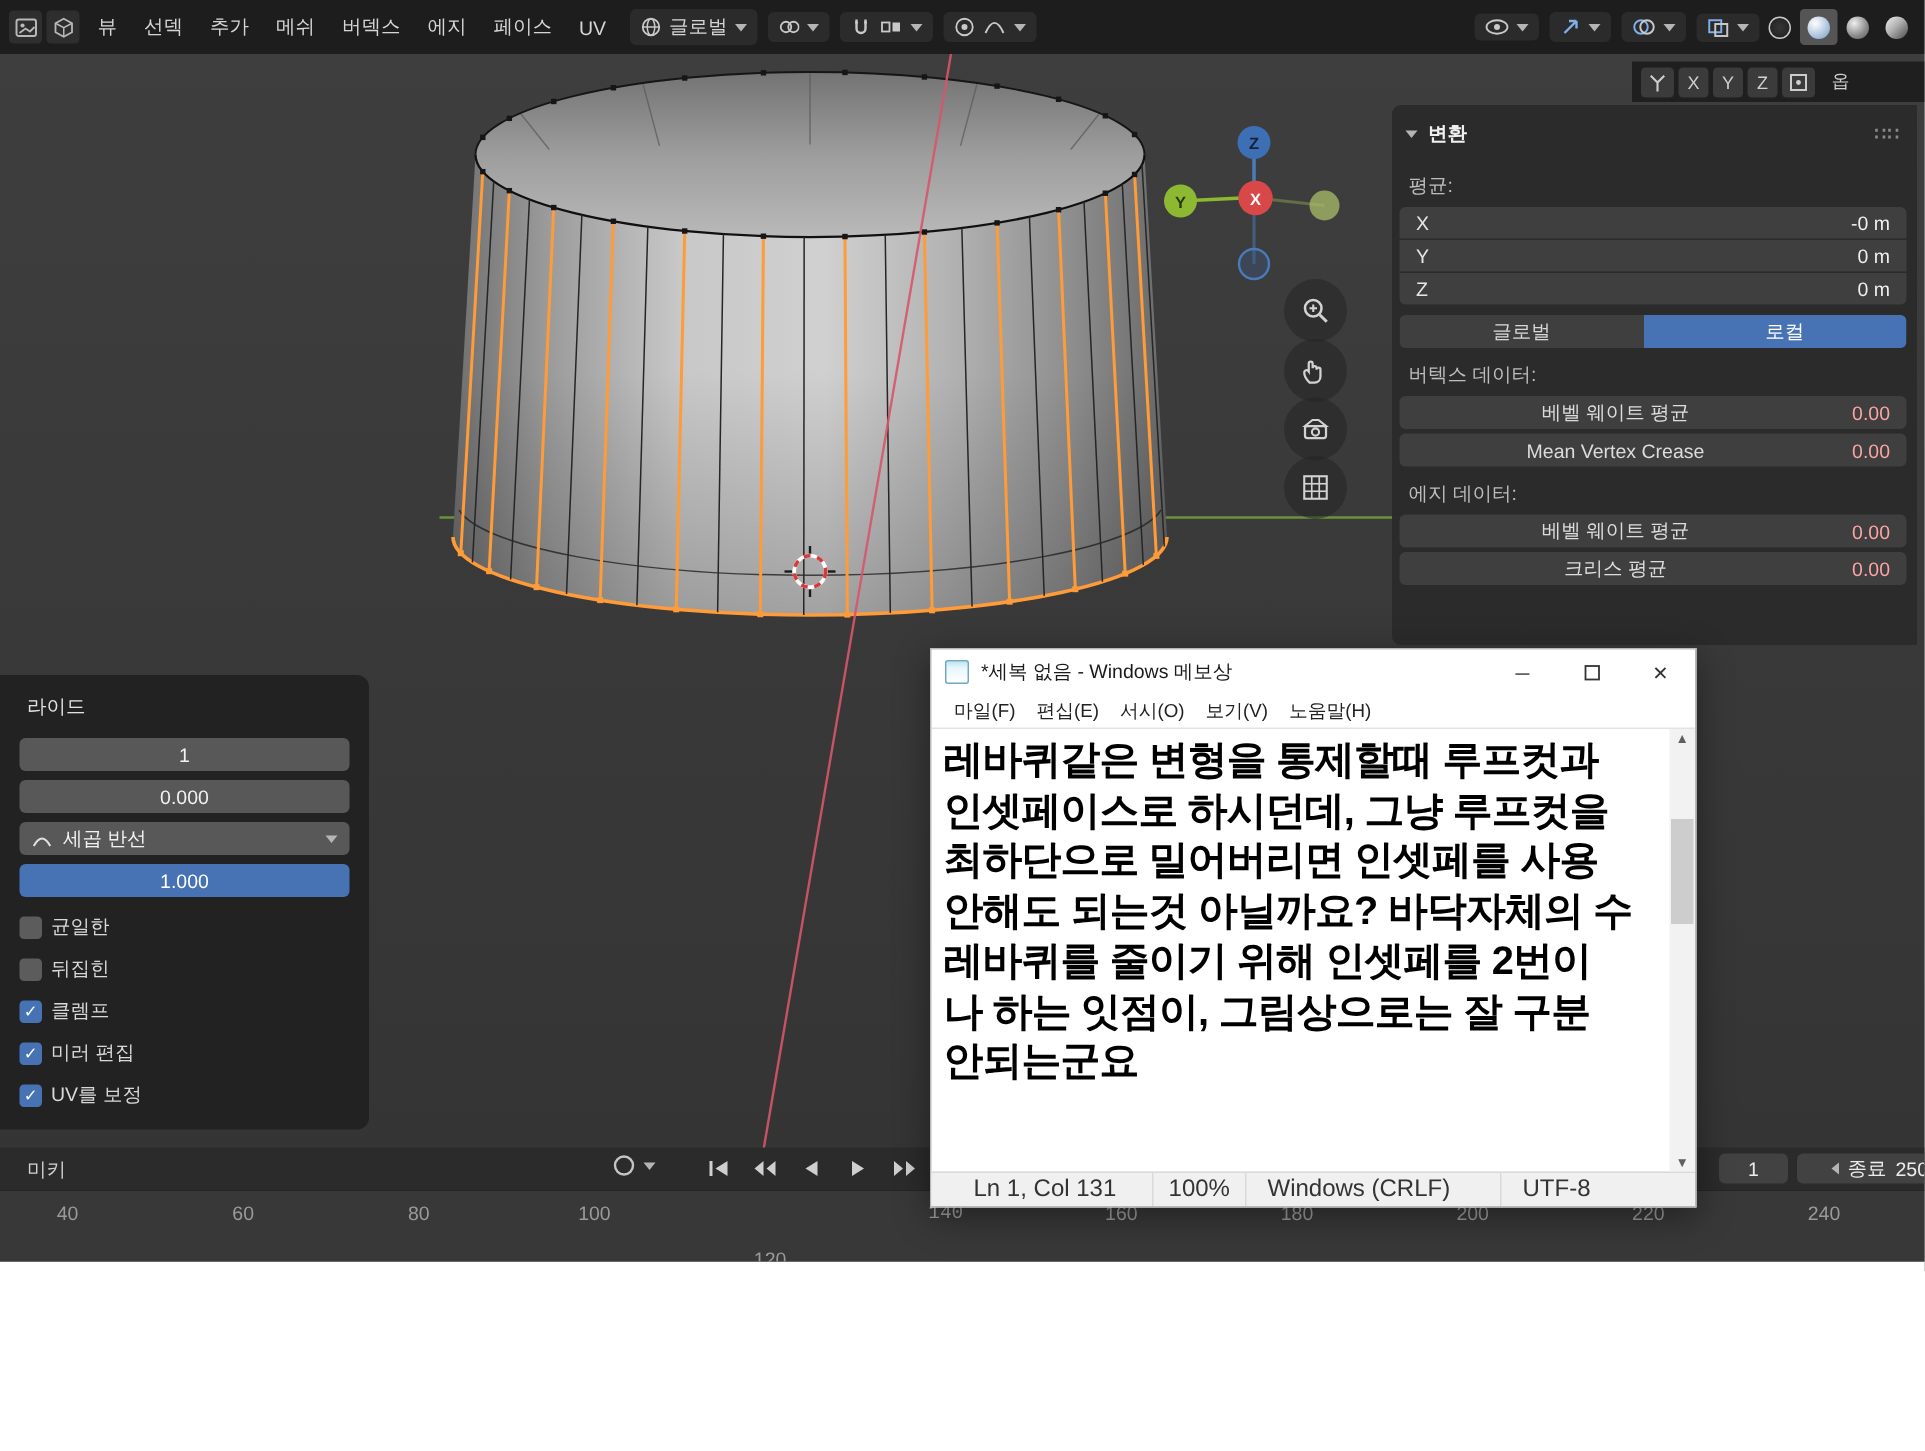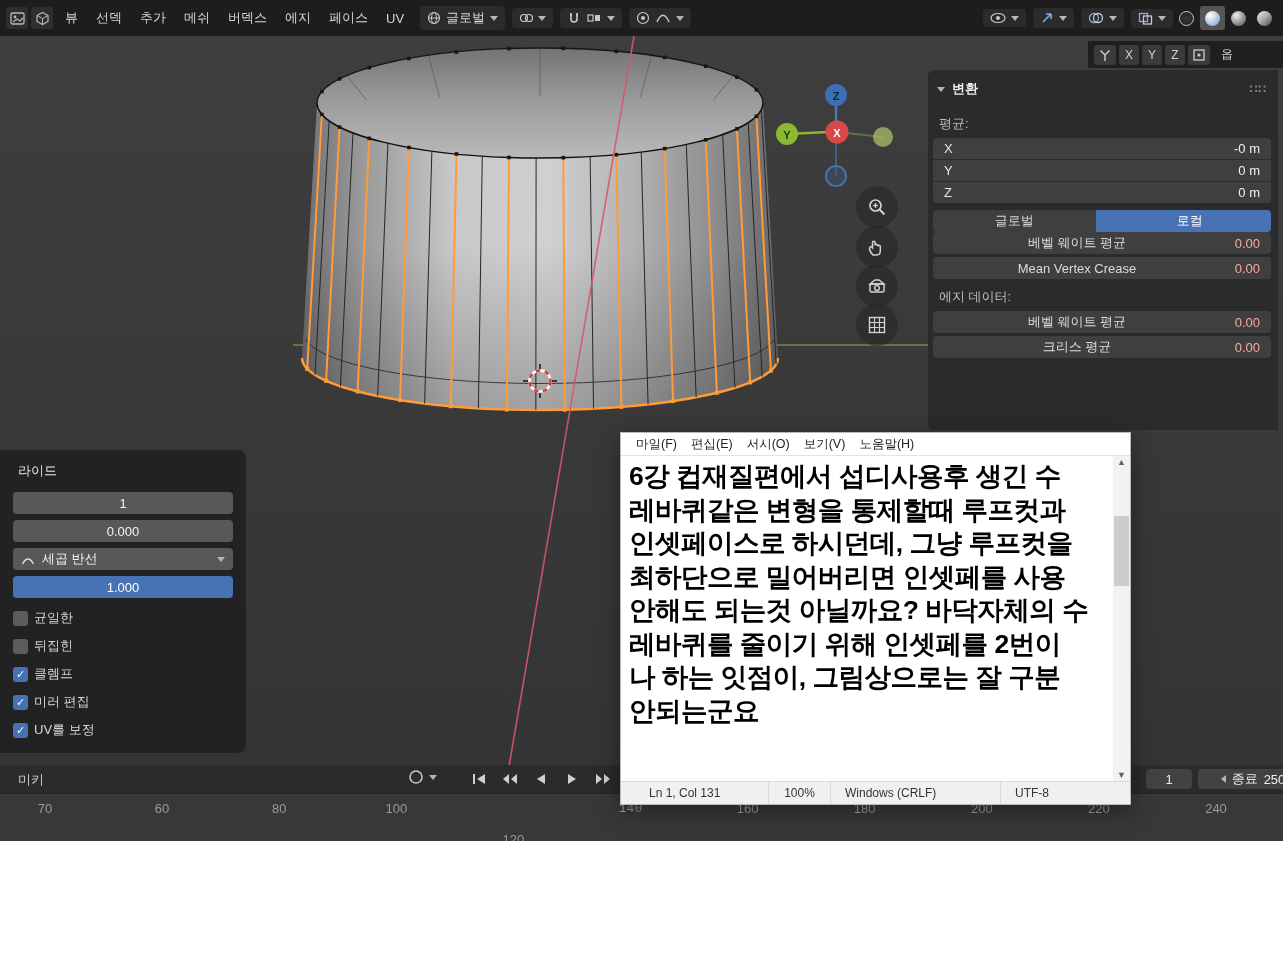--- a/index.html
+++ b/index.html
@@ -93,21 +93,21 @@
   #np-menus{height:22px;display:flex;align-items:center;padding-left:8px;font-size:12.5px;color:#222;
     border-bottom:1px solid #e3e3e3;}
   .np-menu{padding:0 7px;}
   #np-body{flex:1;display:flex;overflow:hidden;}
   #np-text{flex:1;padding:4px 2px 0 8px;font-weight:bold;font-size:26.5px;line-height:33.5px;color:#000;
     letter-spacing:-0.5px;white-space:nowrap;overflow:hidden;}
   #np-scroll{width:17px;background:#f2f2f2;display:flex;flex-direction:column;align-items:center;
     justify-content:space-between;padding:1px 0;box-sizing:border-box;color:#606060;font-size:9px;}
   #np-thumb{position:absolute;right:1px;top:60px;width:15px;height:70px;background:#cdcdcd;}
   #np-status{height:22px;background:#f0f0f0;border-top:1px solid #d9d9d9;display:flex;align-items:center;
-    font-size:12px;color:#333;}
+    font-size:16px;color:#333;}
   .scell{height:100%;display:flex;align-items:center;border-right:1px solid #d9d9d9;box-sizing:border-box;}
 </style>
 </head>
 <body>
 
 <div id="blender">
 
   <svg id="vpsvg" width="1283" height="757">
     <defs>
       <linearGradient id="vbg" x1="0" y1="0" x2="0" y2="1">
@@ -421,20 +421,21 @@
         </div>
         <div class="prow last">
           <span class="lab">Z</span>
           <span class="val">0 m</span>
         </div>
       </div>
     <div class="segment">
       <div class="seg">글로벌</div>
       <div class="seg active">로컬</div>
     </div>
+    <div class="sect">버텍스 데이터:</div>
     <div id="vertex-rows">
         <div class="vrow">
           <span class="lab">베벨 웨이트 평균</span>
           <span class="val">0.00</span>
         </div>
         <div class="vrow">
           <span class="lab">Mean Vertex Crease</span>
           <span class="val">0.00</span>
         </div>
       </div>
@@ -528,46 +529,57 @@
     <div class="tfield" style="left:1146px;width:46px;">
       <span>1</span>
     </div>
     <div class="tfield" style="left:1198px;width:110px;">
       <span class="tri-left"></span>
       <span>종료</span>
       <span>250</span>
     </div>
   </div>
   <div id="ruler">
-      <span class="rlabel" style="left: 45px;">70</span>
+      <span class="rlabel" style="left: 45px;">40</span>
       <span class="rlabel" style="left: 162.1px;">60</span>
       <span class="rlabel" style="left: 279.2px;">80</span>
       <span class="rlabel" style="left: 396.3px;">100</span>
       <span class="rlabel" style="left: 513.4px; margin-top: 31px;">120</span>
       <span class="rlabel" style="left: 630.5px; font-family: Liberation Mono, monospace;">140</span>
       <span class="rlabel" style="left: 747.6px;">160</span>
       <span class="rlabel" style="left: 864.7px;">180</span>
       <span class="rlabel" style="left: 981.8px;">200</span>
       <span class="rlabel" style="left: 1098.9px;">220</span>
       <span class="rlabel" style="left: 1216px;">240</span>
     </div>
 
 </div>
 
 <div id="notepad">
+  <div id="np-title">
+    <div class="ticon"></div>
+    <span>*세복 없음 - Windows 메보상</span>
+    <span class="spacer"></span>
+    <div class="wbtn">─</div>
+    <div class="wbtn">
+      <svg width="11" height="11">
+          <rect x="1" y="1" width="9" height="9" fill="none" stroke="#333" stroke-width="1.2"></rect>
+        </svg>
+    </div>
+    <div class="wbtn">✕</div>
+  </div>
   <div id="np-menus">
       <span class="np-menu">마일(F)</span>
       <span class="np-menu">편십(E)</span>
       <span class="np-menu">서시(O)</span>
       <span class="np-menu">보기(V)</span>
       <span class="np-menu">노움말(H)</span>
     </div>
   <div id="np-body">
     <div id="np-text">
-        <div class="np-line">6강 컵재질편에서 섭디사용후 생긴 수</div>
         <div class="np-line">레바퀴같은 변형을 통제할때 루프컷과</div>
         <div class="np-line">인셋페이스로 하시던데, 그냥 루프컷을</div>
         <div class="np-line">최하단으로 밀어버리면 인셋페를 사용</div>
         <div class="np-line">안해도 되는것 아닐까요? 바닥자체의 수</div>
         <div class="np-line">레바퀴를 줄이기 위해 인셋페를 2번이</div>
         <div class="np-line">나 하는 잇점이, 그림상으로는 잘 구분</div>
         <div class="np-line">안되는군요</div>
       </div>
     <div id="np-scroll" style="position:relative;">
       <span>▲</span>

